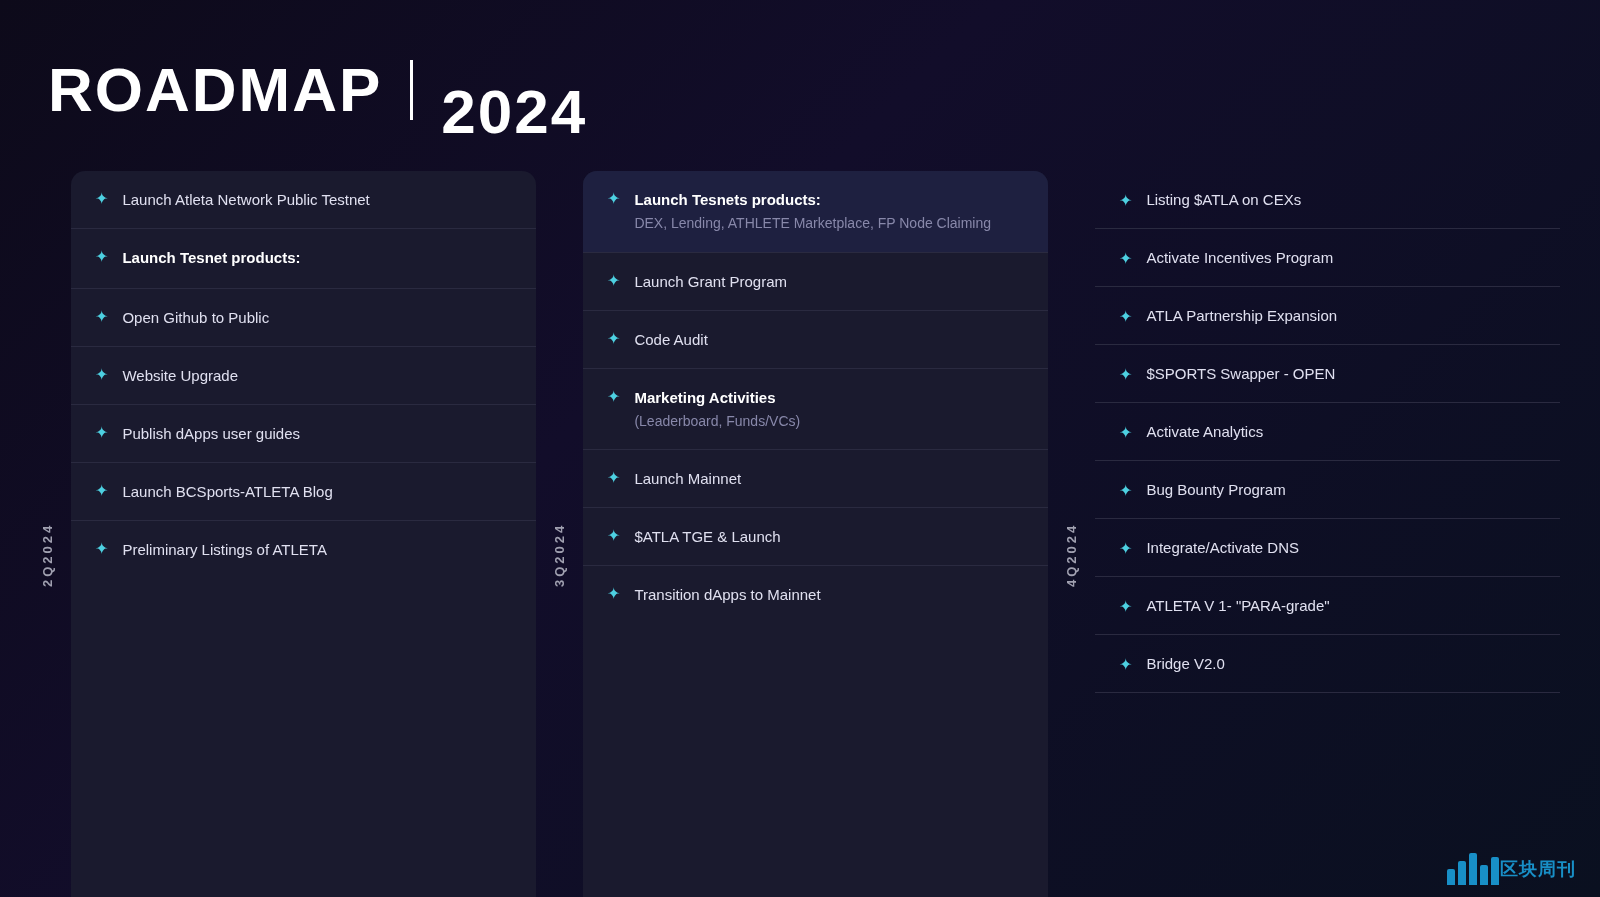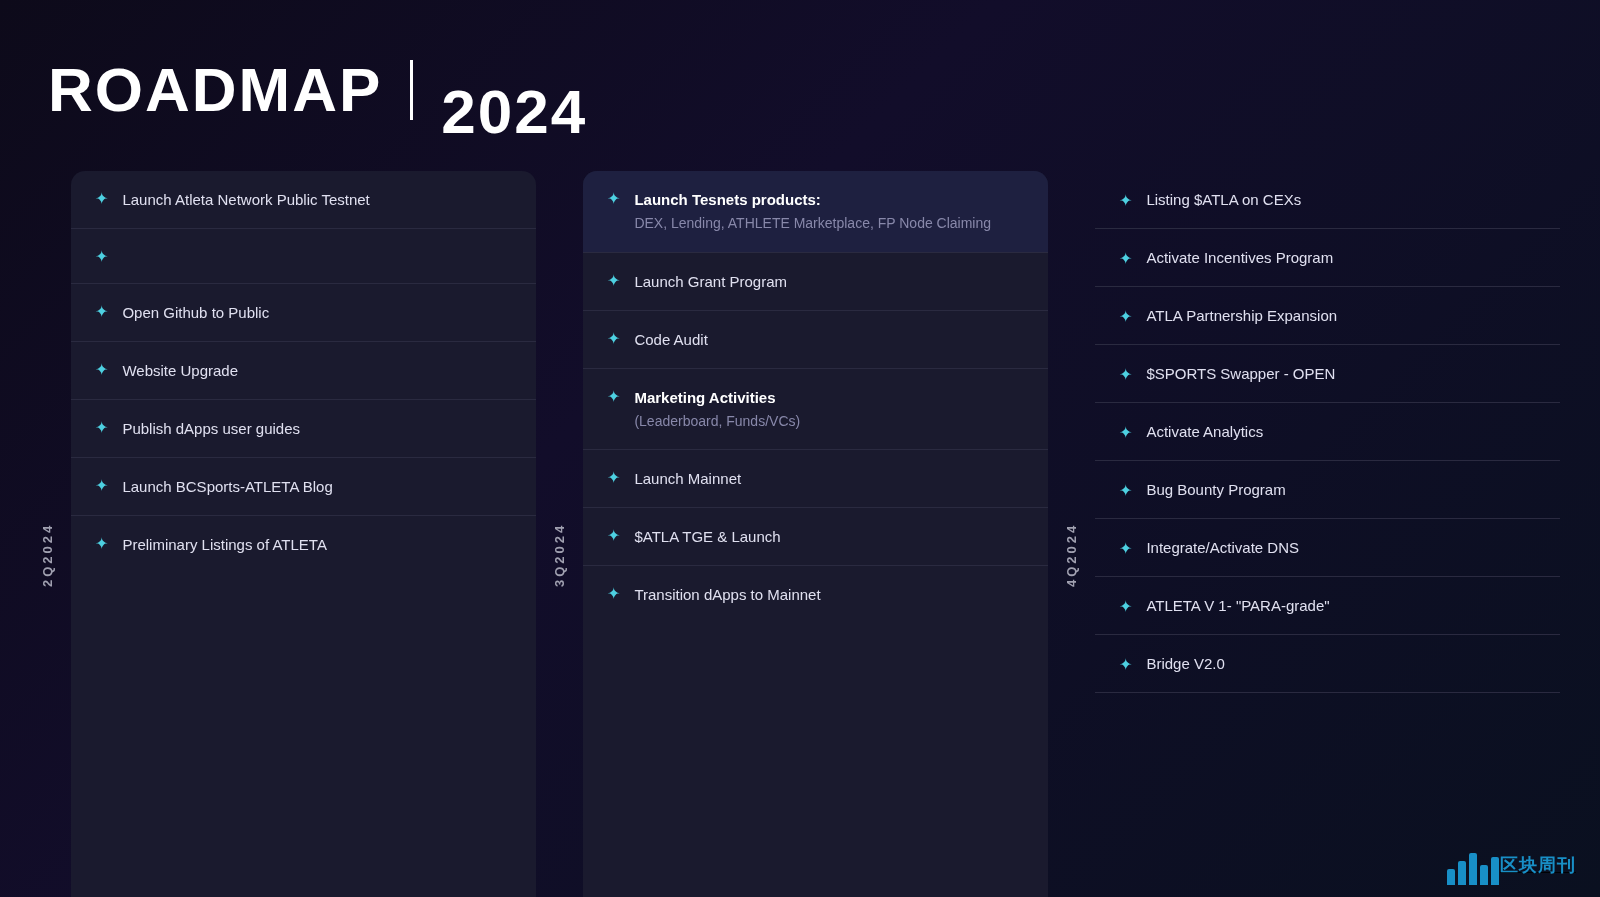--- a/index.html
+++ b/index.html
@@ -142,24 +142,23 @@
       gap: 14px;
       background: transparent;
     }
 
     
     .watermark {
       position: absolute;
       bottom: 12px;
       right: 24px;
       display: flex;
-      align-items: flex-start;
+      align-items: center;
       gap: 1px;
       opacity: 0.9;
-      text-decoration: underline;
     }
 
     .watermark-bars {
       display: flex;
       align-items: flex-end;
       gap: 3px;
       height: 32px;
     }
 
     .watermark-bar {
@@ -190,21 +189,21 @@
 
     <div class="column">
       <div class="quarter-label">2Q2024</div>
       <div class="card" id="card-2q">
           <div class="card-item">
             <span class="icon">✦</span>
             <div class="item-text">Launch Atleta Network Public Testnet</div>
           </div>
           <div class="card-item">
             <span class="icon">✦</span>
-            <div class="item-text"></div>
+            <div class="item-text"><span class="bold">Launch Tesnet products:</span></div>
           </div>
           <div class="card-item">
             <span class="icon">✦</span>
             <div class="item-text">Open Github to Public</div>
           </div>
           <div class="card-item">
             <span class="icon">✦</span>
             <div class="item-text">Website Upgrade</div>
           </div>
           <div class="card-item">

